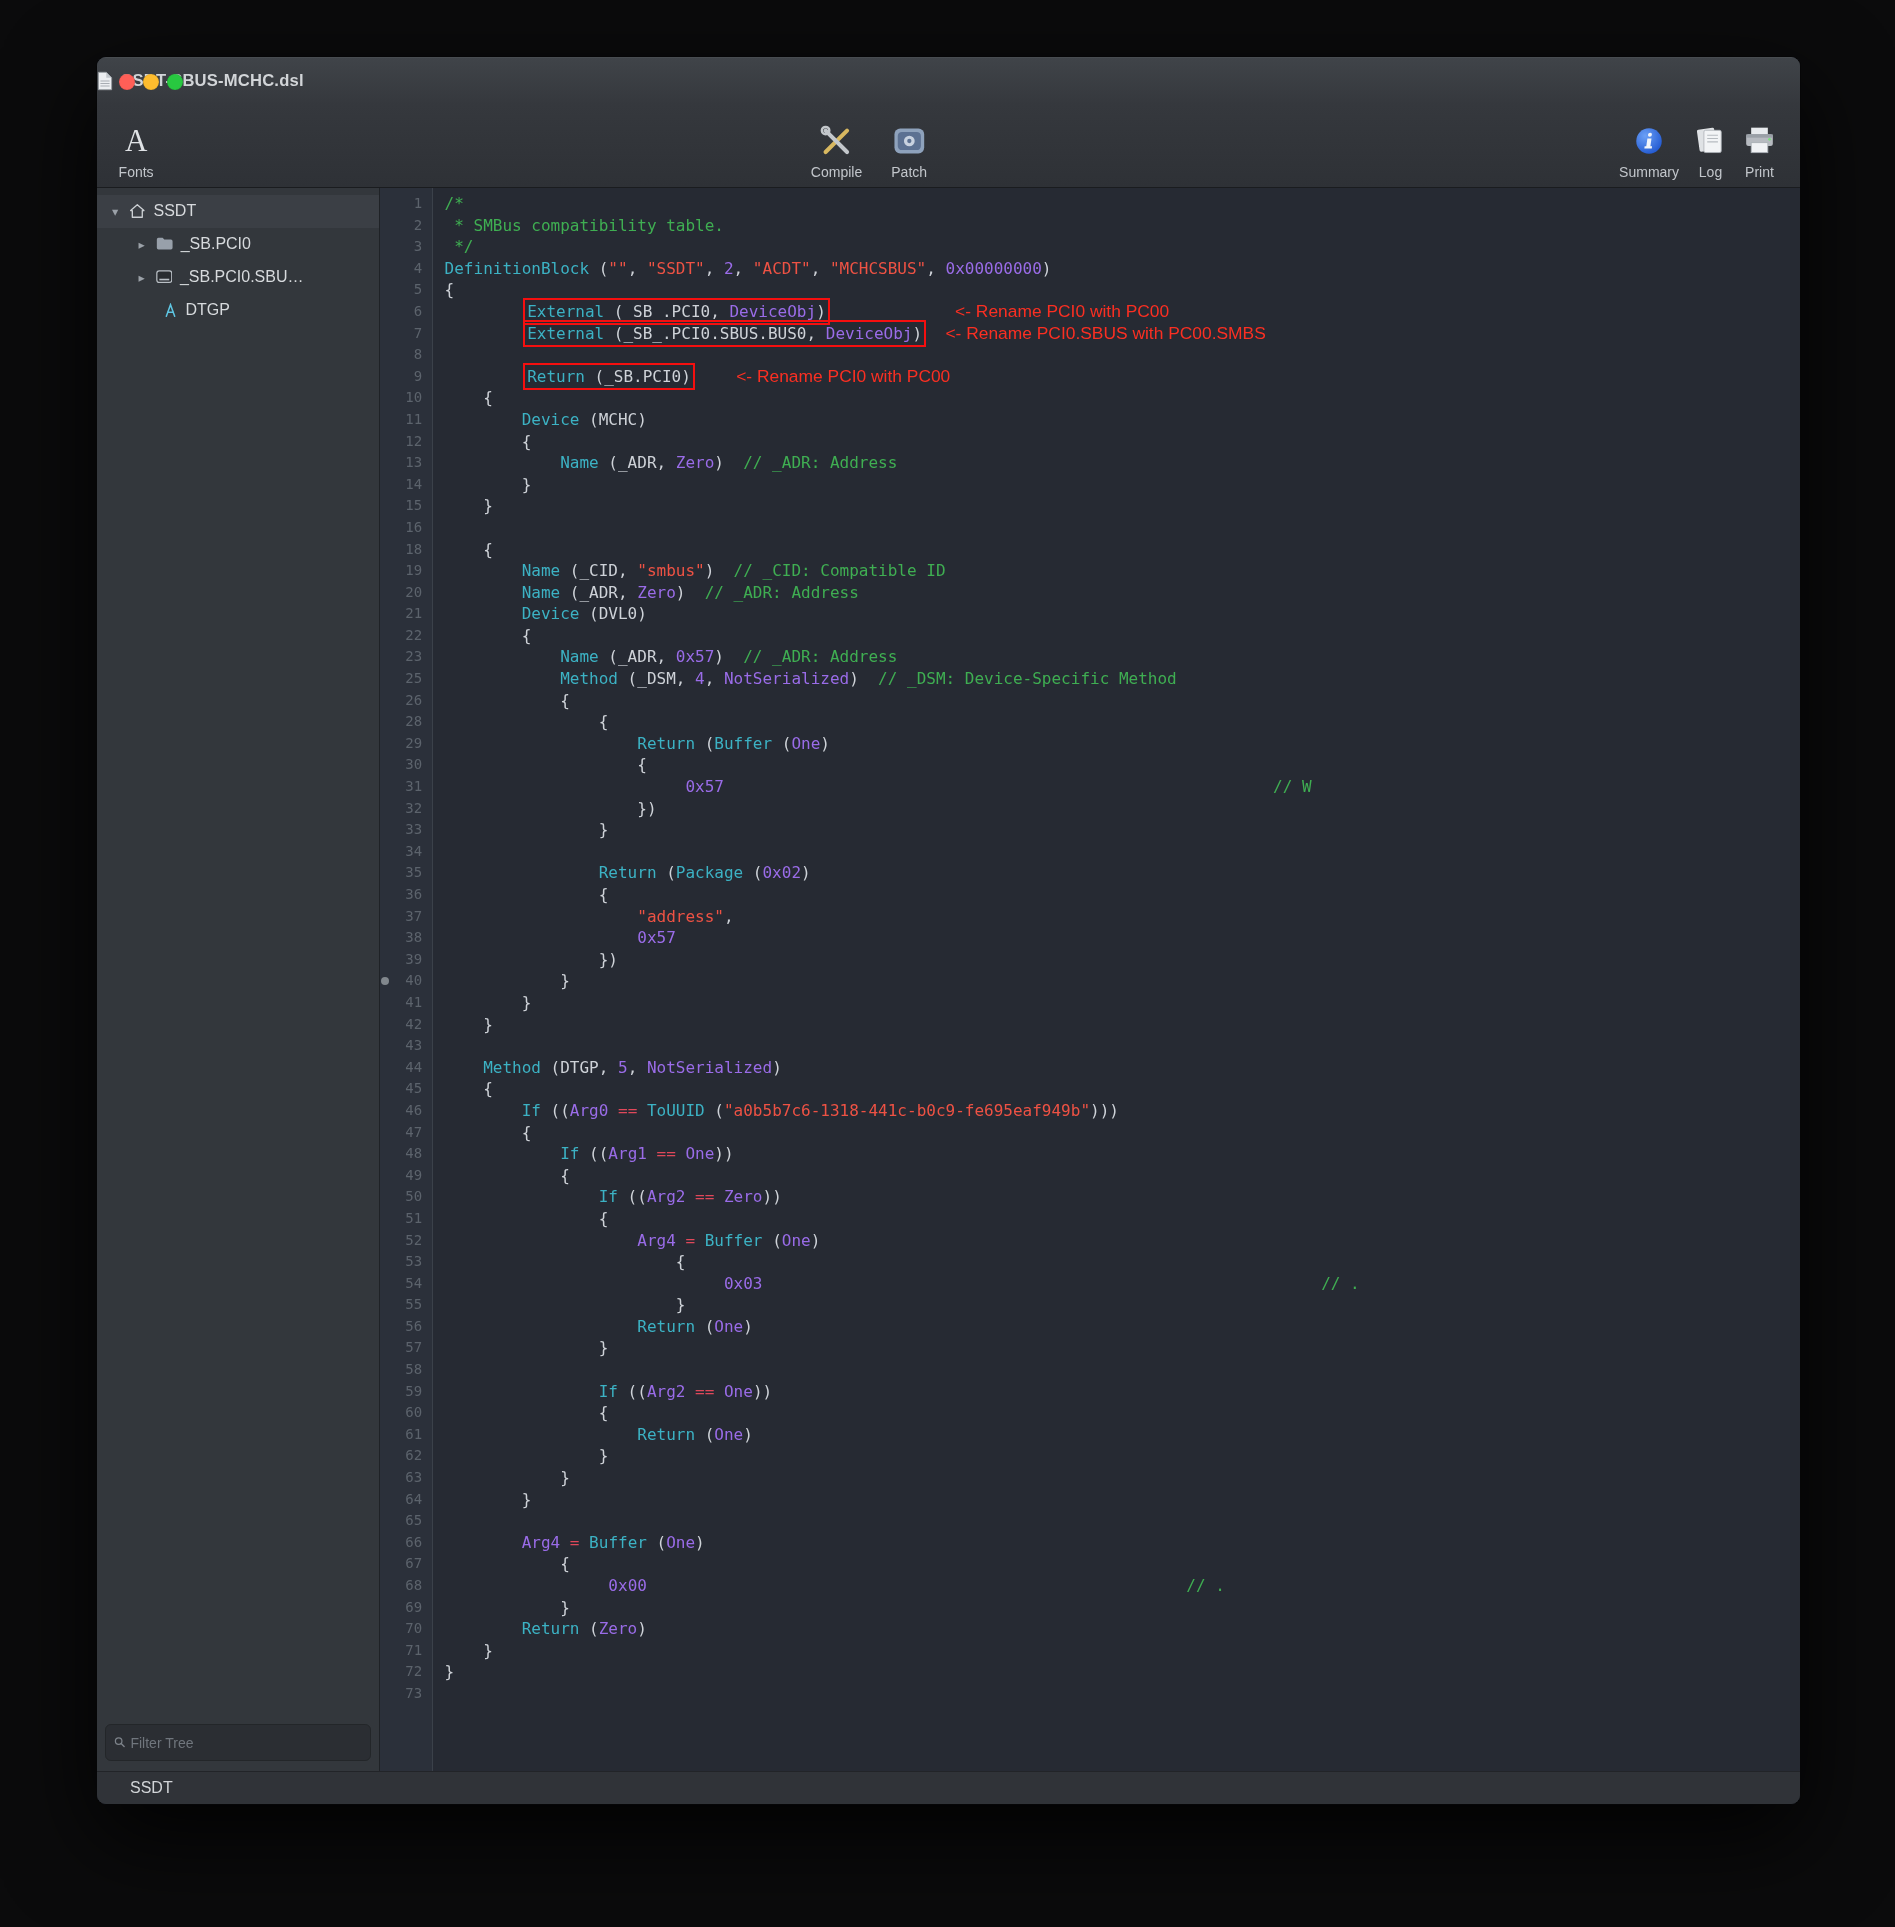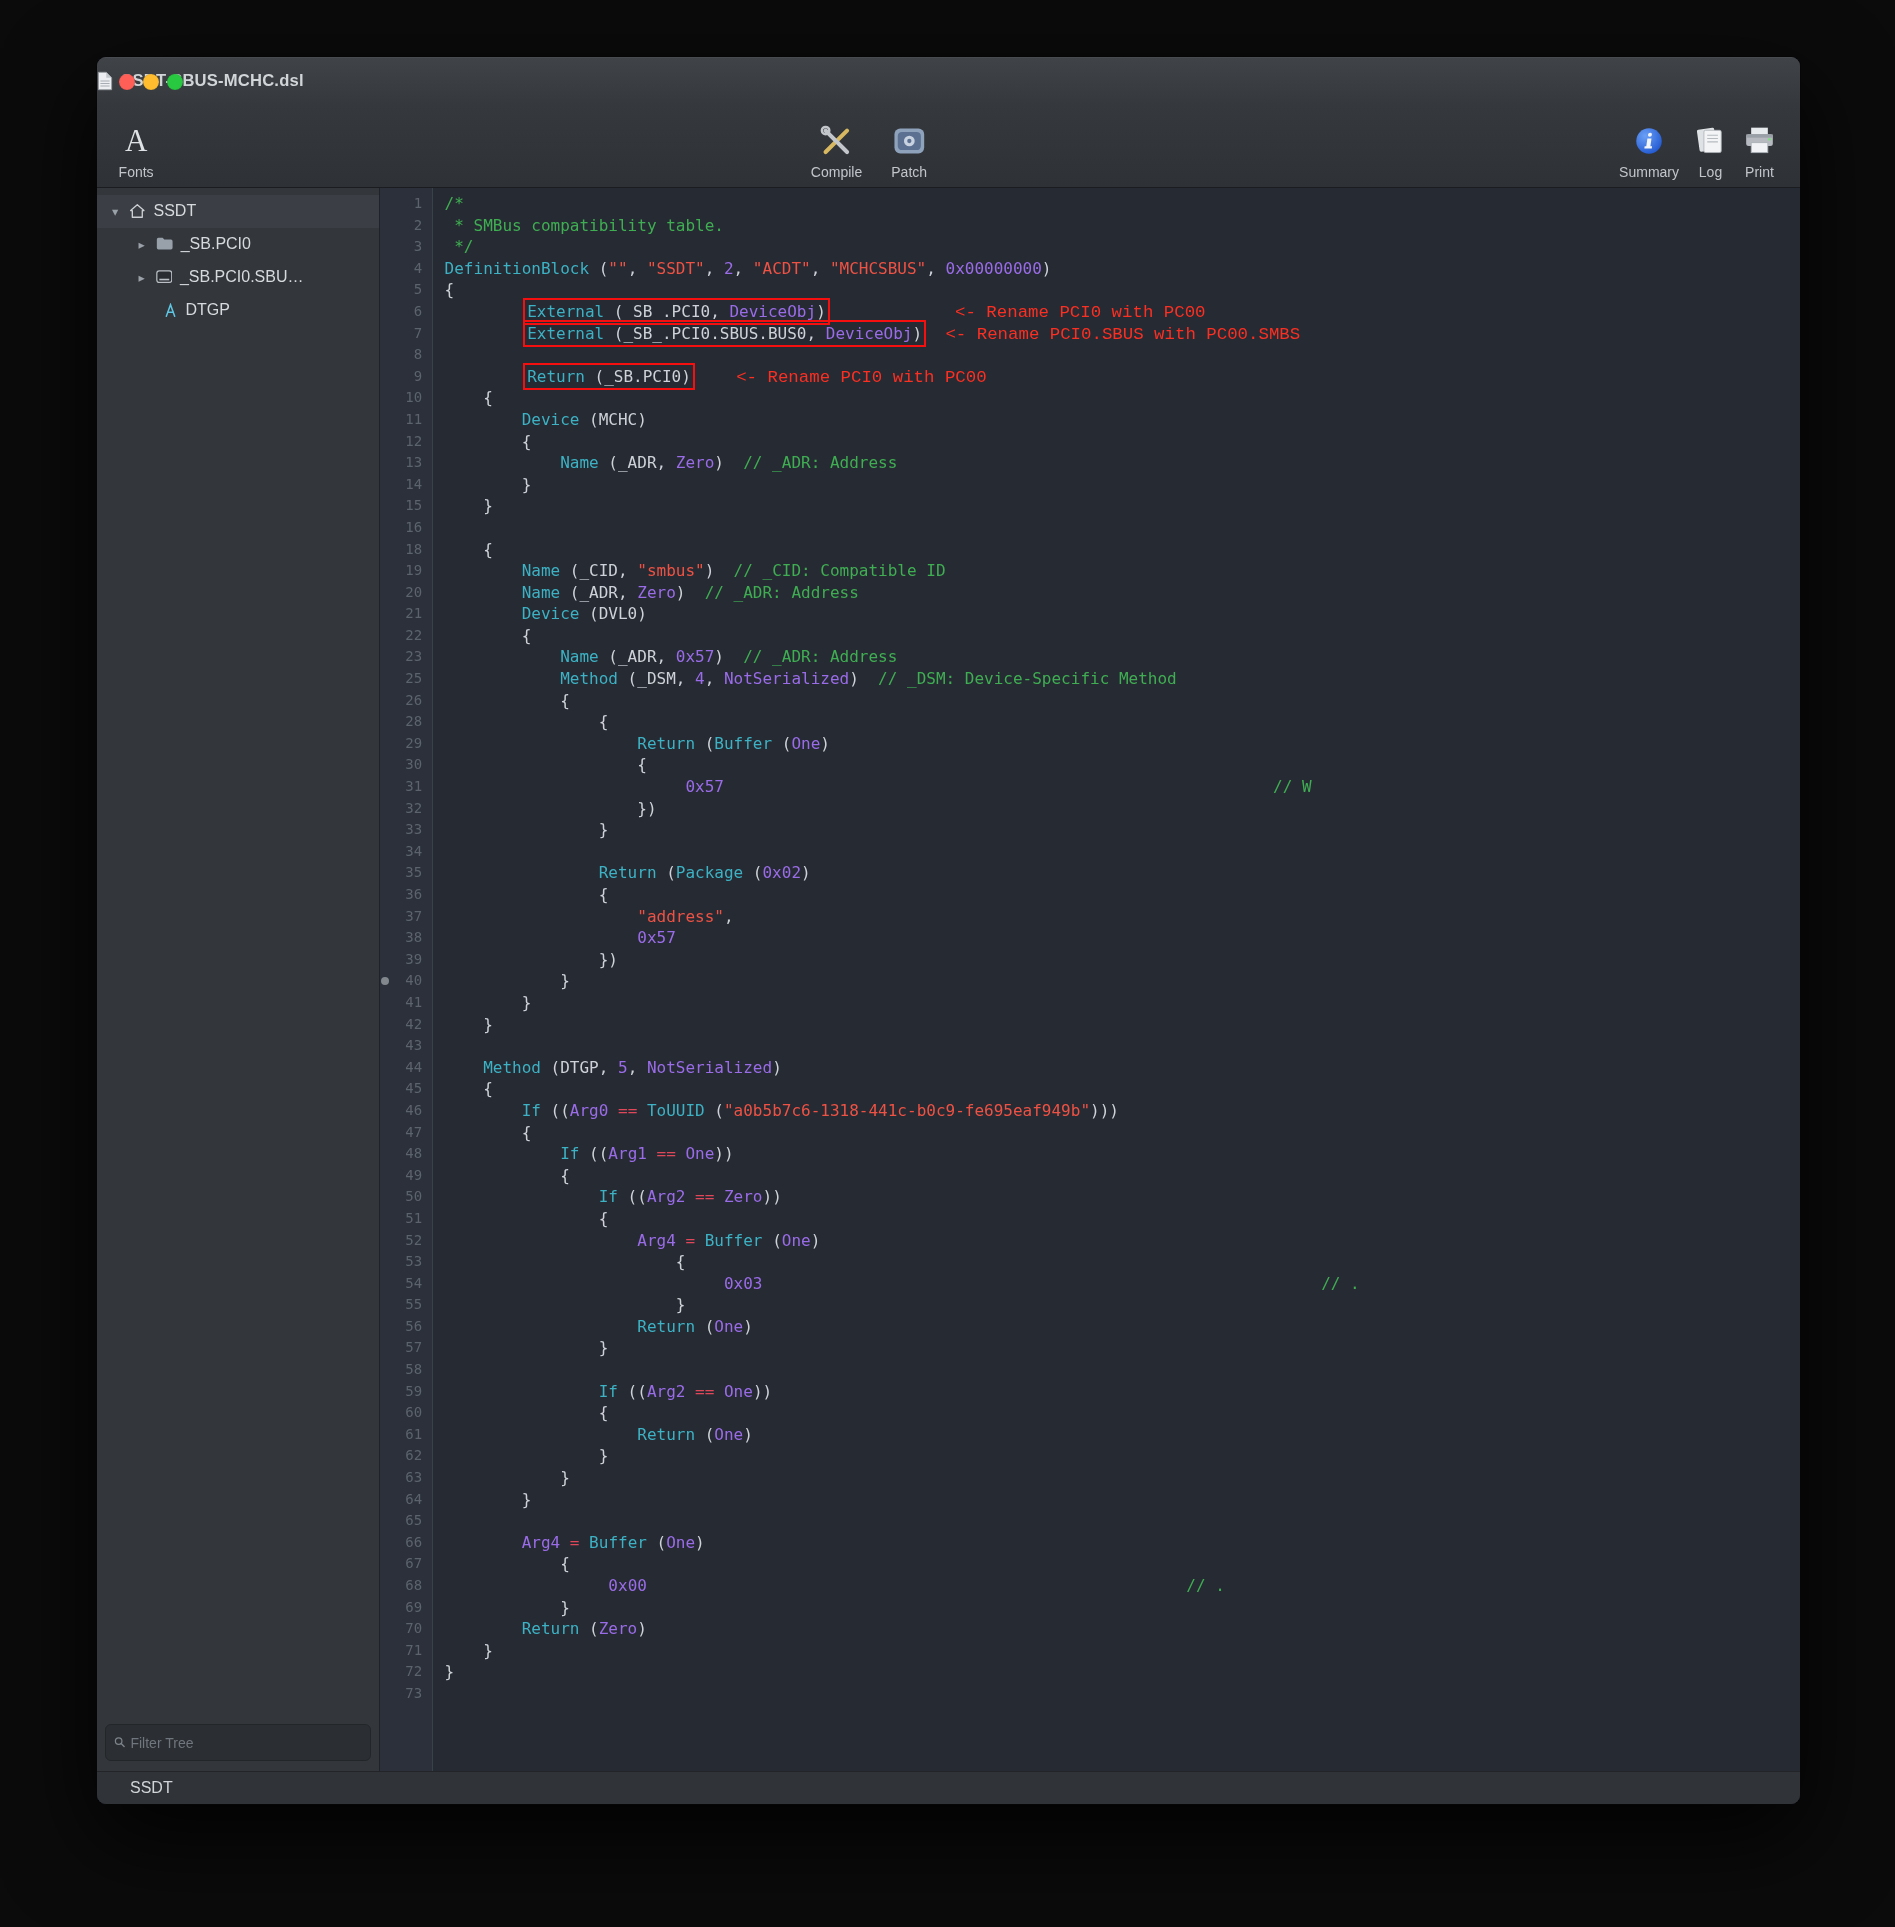--- a/index.html
+++ b/index.html
@@ -61,21 +61,21 @@
   .line { display:flex; height:21.6px; white-space:pre; }
   .ln { flex:0 0 53px; text-align:right; padding-right:10.8px; color:#5c636c; font-size:14px; }
   .code { padding-left:11.6px; white-space:pre; }
   .tk.p { color:var(--c-plain); }
   .tk.c { color:var(--c-comment); }
   .tk.k { color:var(--c-keyword); }
   .tk.s { color:var(--c-string); }
   .tk.n { color:var(--c-number); }
   .tk.o { color:var(--c-operator); }
   .tk.bx { outline:2.5px solid var(--c-box); outline-offset:2.5px;margin-left:44px; }
-  .tk.r { font-family:Liberation Mono, monospace; font-size:17.4px; color:var(--c-annotation);
+  .tk.r { font-family:Liberation Sans, sans-serif; font-size:17.4px; color:var(--c-annotation);
           padding-left:8.3px; }
   .gutter-marker { position:absolute; left:0.8px; width:8.3px; height:8.3px; border-radius:50%;
                    background:#81878d; }
 
   
   .statusbar { flex:0 0 33px; background:#303338; border-top:0.8px solid #222428;
                display:flex; align-items:center; padding-left:33px;
                color:#d2d5d8; font-size:16px; }
 </style>
 </head>

